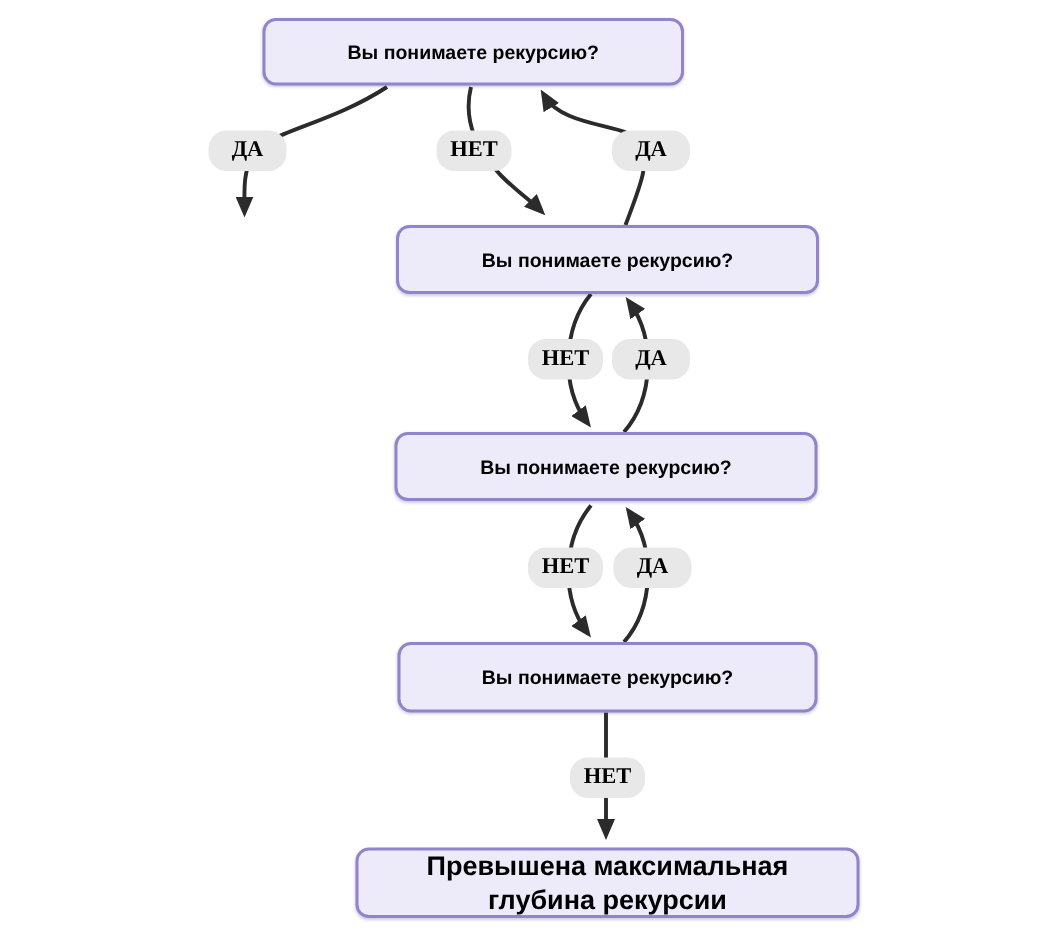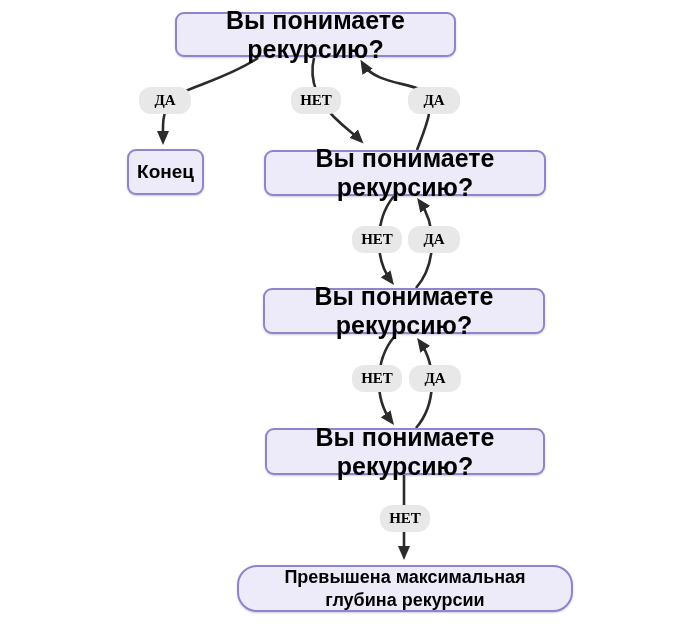--- a/index.html
+++ b/index.html
@@ -52,28 +52,27 @@
     background: var(--node-fill);
     border: 2px solid var(--node-border);
     border-radius: 9px;
     box-shadow: 0 1px 2px rgba(60,50,110,0.25);
     display: flex;
     align-items: center;
     justify-content: center;
     text-align: center;
     font-weight: 700;
     color: var(--text);
-    font-size: 25px;
+    font-size: 13px;
   }
   .node.small { font-size: 19px; }
   .node.wrap {
     font-size: 18px;
     line-height: 1.25;
     white-space: pre-line;
-    border-radius: 20px;
   }
   .pill {
     position: absolute;
     z-index: 4;
     background: var(--pill-fill);
     border-radius: 12px;
     display: flex;
     align-items: center;
     justify-content: center;
     font-weight: 700;
@@ -127,23 +126,20 @@
 
     <path class="edge" d="M 416,428 C 436,405 437,366 420,342" marker-end="url(#arrowhead)"></path>
 
     <path class="edge" d="M 404,475 L 404,555" marker-end="url(#arrowhead)"></path>
   </svg>
 
   <div class="node n-q1">
     <span>Вы понимаете рекурсию?</span>
   </div>
 
-  <div class="node small n-end">
-    <span>Конец</span>
-  </div>
 
   <div class="node n-q2">
     <span>Вы понимаете рекурсию?</span>
   </div>
 
   <div class="node n-q3">
     <span>Вы понимаете рекурсию?</span>
   </div>
 
   <div class="node n-q4">

